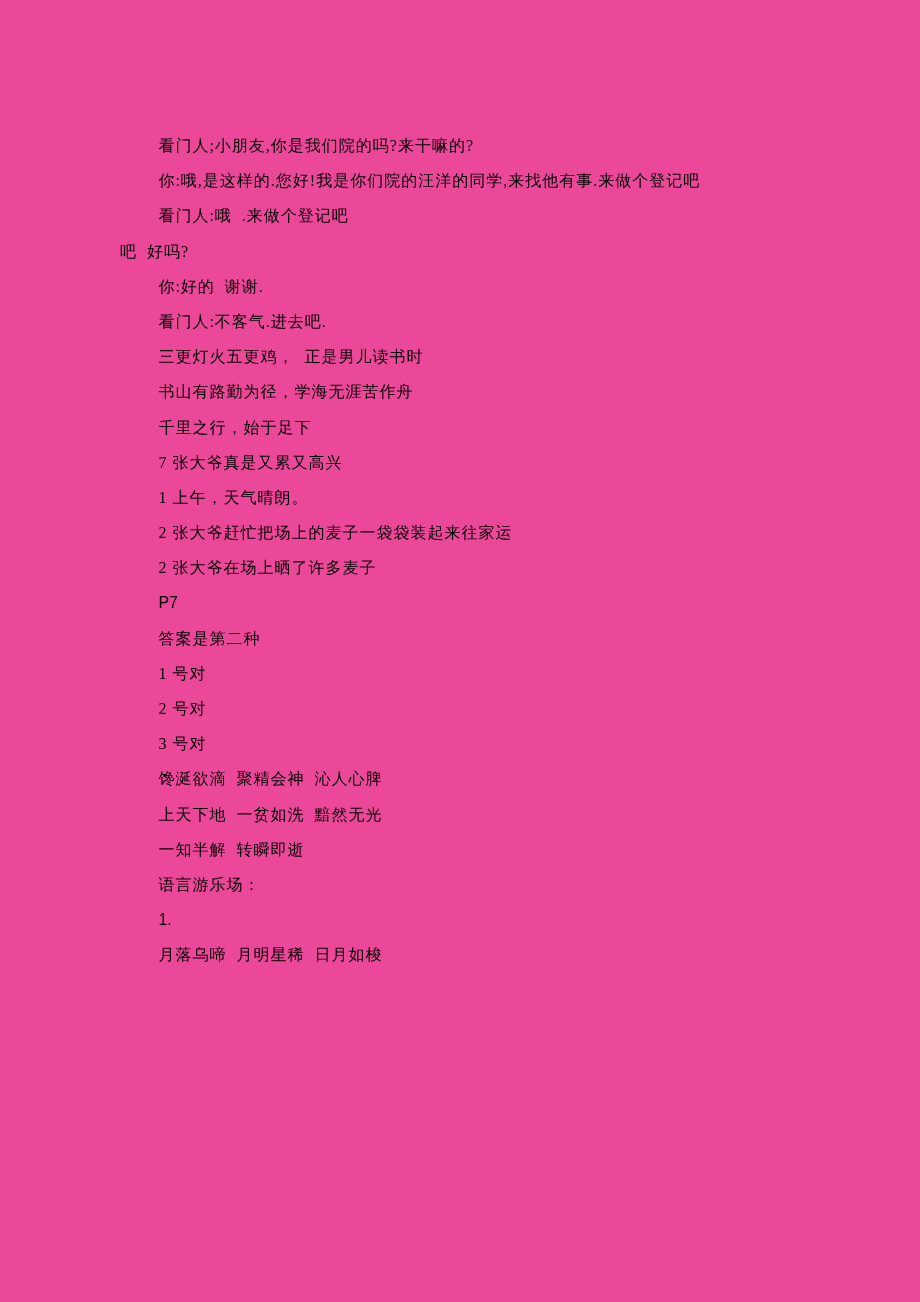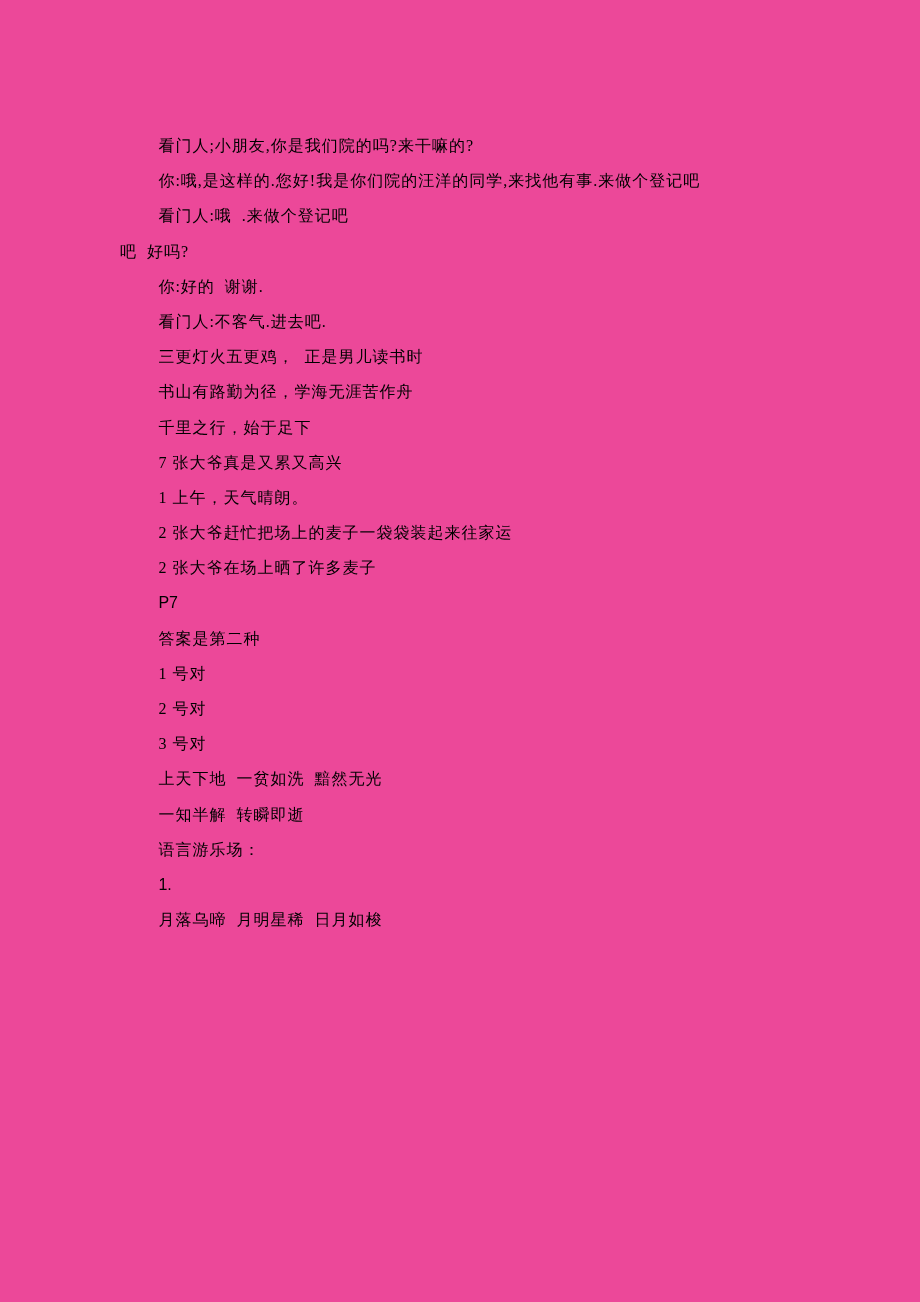--- a/index.html
+++ b/index.html
@@ -37,19 +37,20 @@
       <p class="line indent">千里之行，始于足下</p>
       <p class="line indent">7 张大爷真是又累又高兴</p>
       <p class="line indent">1 上午，天气晴朗。</p>
       <p class="line indent">2 张大爷赶忙把场上的麦子一袋袋装起来往家运</p>
       <p class="line indent">2 张大爷在场上晒了许多麦子</p>
       <p class="line indent alpha">P7</p>
       <p class="line indent">答案是第二种</p>
       <p class="line indent">1 号对</p>
       <p class="line indent">2 号对</p>
       <p class="line indent">3 号对</p>
+      <p class="line indent">馋涎欲滴  聚精会神  沁人心脾</p>
       <p class="line indent">上天下地  一贫如洗  黯然无光</p>
       <p class="line indent">一知半解  转瞬即逝</p>
       <p class="line indent">语言游乐场：</p>
       <p class="line indent alpha">1.</p>
       <p class="line indent">月落乌啼  月明星稀  日月如梭</p>
     </div>
 </div>
 
 </body></html>

